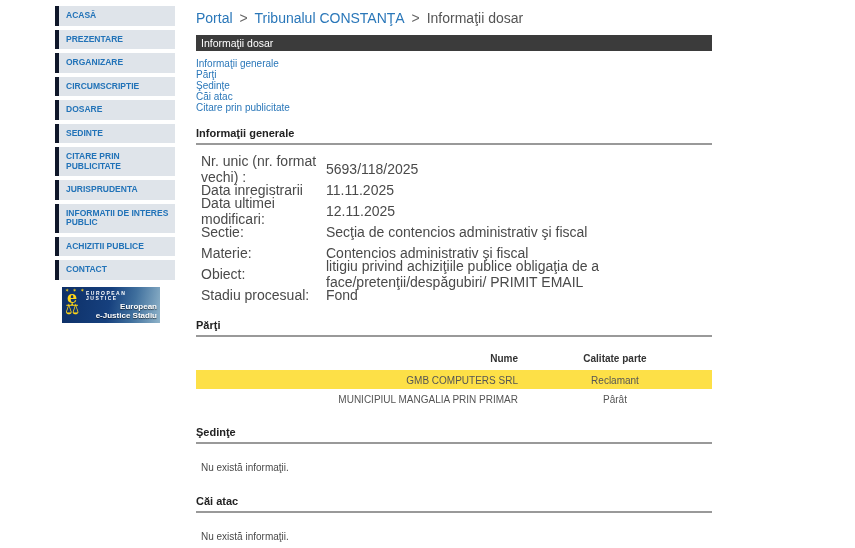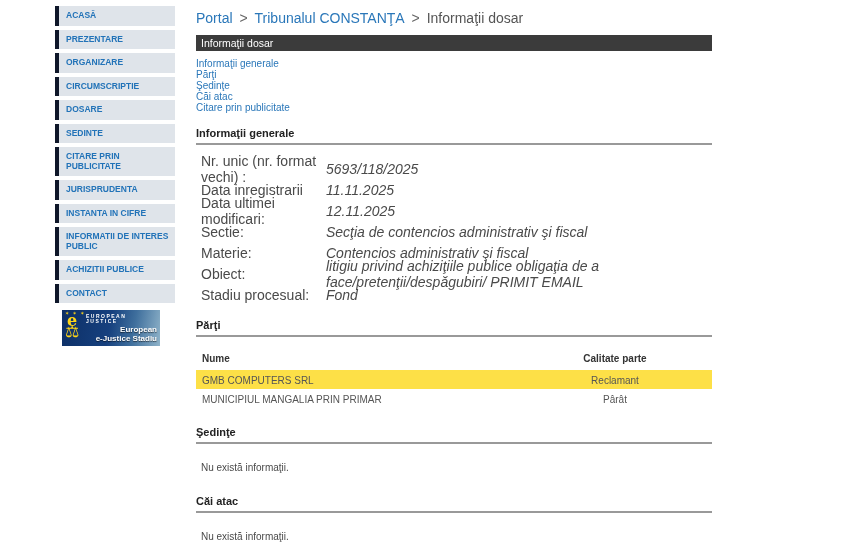--- a/index.html
+++ b/index.html
@@ -38,47 +38,46 @@
   .toc { margin-top:7px; }
   .toc a { display:block; font-size:10px; line-height:11px; color:#2a77b9;
            text-decoration:none; cursor:pointer; }
 
   .section-h { margin-top:14px; font-size:11px; font-weight:bold; color:#222;
                padding-bottom:4px; border-bottom:2px solid #999; }
 
   .fields { margin-top:13px; }
   .field-row { display:flex; height:21px; align-items:center; font-size:14px; color:#4a4a4a; }
   .field-label { width:130px; flex:none; padding-left:5px; }
-  .field-value { flex:1;font-style:italic; }
+  .field-value { flex:1; }
 
   .ptable { margin-top:12px; }
   .pt-head { display:flex; font-size:10px; font-weight:bold; color:#333;
              padding:4px 0 6px 6px; }
   .pt-row  { display:flex; font-size:10px; color:#555; padding:5px 0 5px 6px; height:19px; }
   .pt-row.odd { background:#fde047; }
-  .col-name { width:316px; flex:none; }
+  .col-name { width:316px; flex:none;text-align:right; }
   .col-role { flex:1;text-align:center; }
 
   .empty-text { margin:18px 0 22px 0; font-size:10px; color:#4a4a4a; padding-left:5px; }
   .gap { margin-top:18px; }
 </style>
 </head>
 <body>
 
 <div class="sidebar">
   <nav>
       <a class="sb-item">ACASĂ</a>
       <a class="sb-item">PREZENTARE</a>
       <a class="sb-item">ORGANIZARE</a>
       <a class="sb-item">CIRCUMSCRIPTIE</a>
       <a class="sb-item">DOSARE</a>
       <a class="sb-item">SEDINTE</a>
       <a class="sb-item">CITARE PRIN PUBLICITATE</a>
       <a class="sb-item">JURISPRUDENTA</a>
-      <a class="sb-item">INSTANTA IN CIFRE</a>
       <a class="sb-item">INFORMATII DE INTERES PUBLIC</a>
       <a class="sb-item">ACHIZITII PUBLICE</a>
       <a class="sb-item">CONTACT</a>
     </nav>
   <div class="ej-logo">
     <span class="ej-stars">✶ ✶ ✶</span>
     <span class="ej-e">e</span>
     <span class="ej-top-text"><span>EUROPEAN</span><br><span>JUSTICE</span></span>
     <span class="ej-scales">⚖</span>
     <span class="ej-caption"><span>European</span><br><span>e-Justice Stadiu</span></span>

